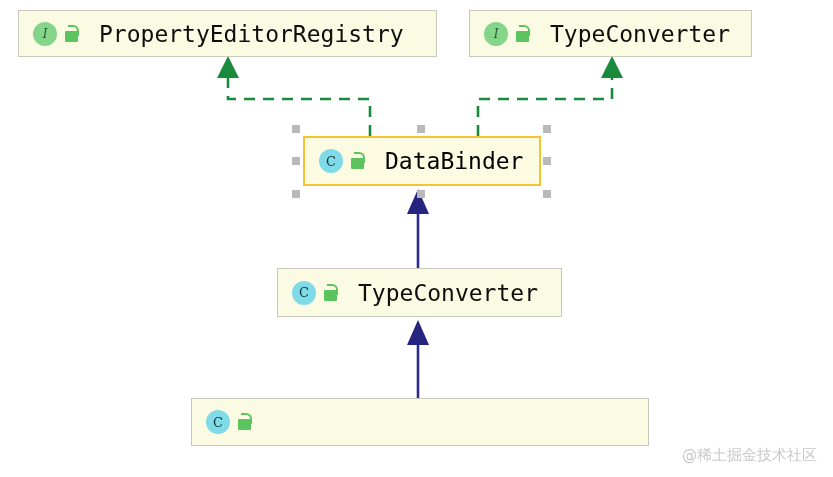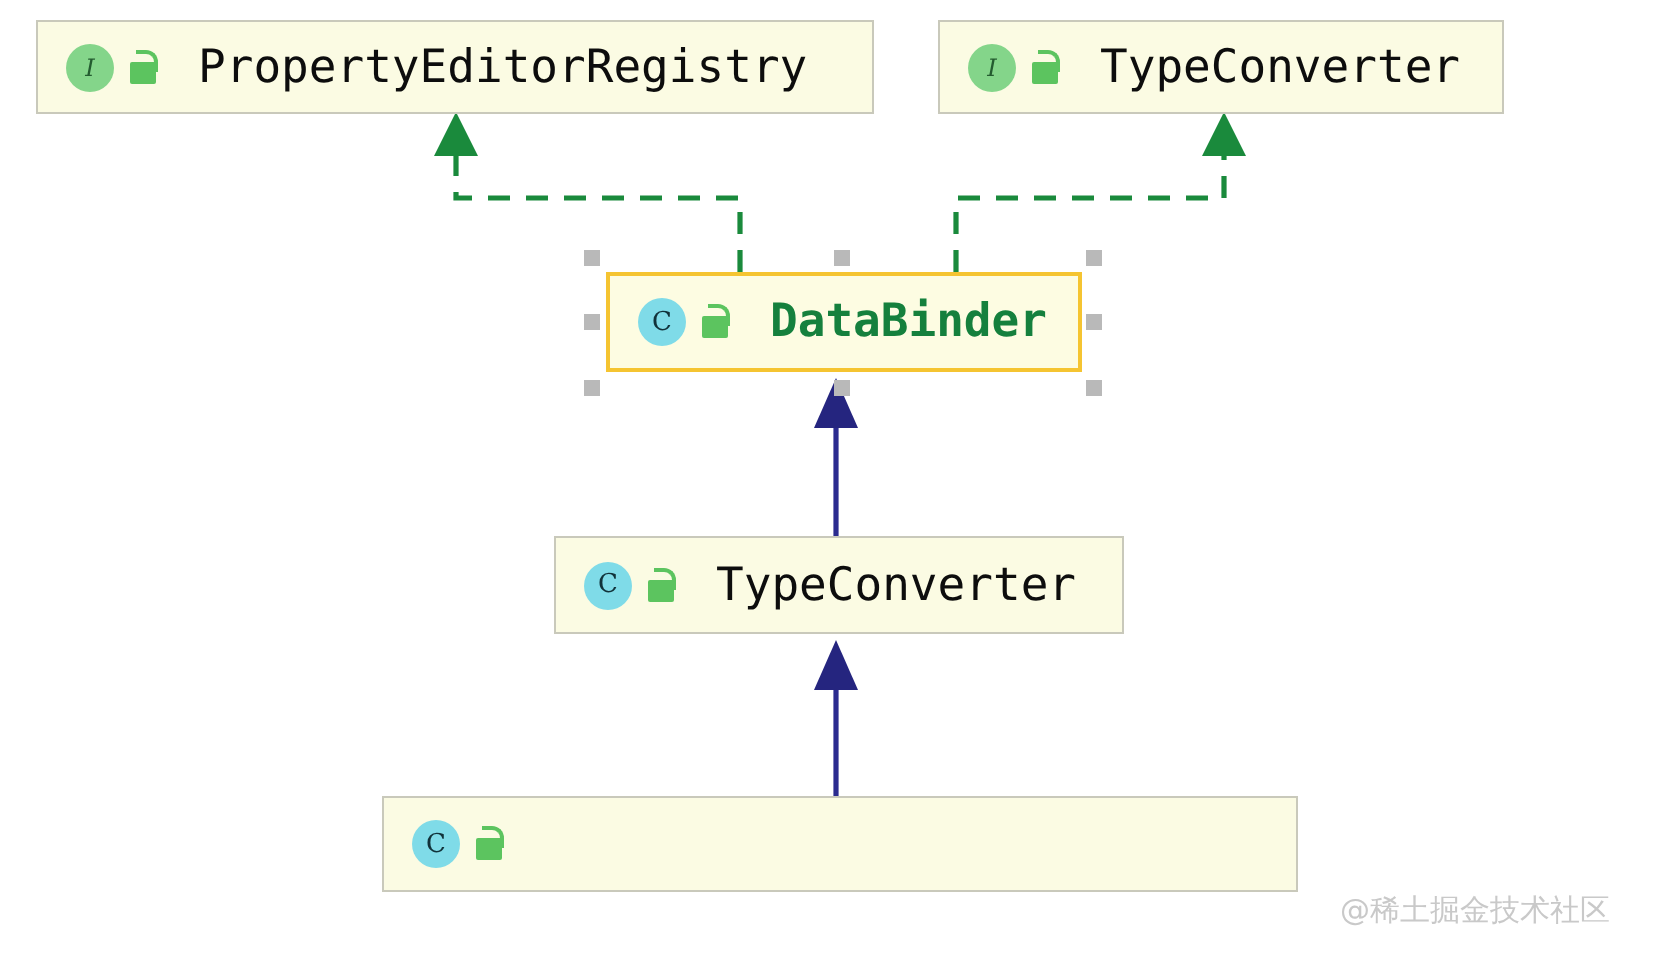--- a/index.html
+++ b/index.html
@@ -99,35 +99,35 @@
   }
 
   .node-label {
     margin-left: 18px;
     font-family: "DejaVu Sans Mono", monospace;
     font-size: 23px;
     color: #0d0d0d;
     white-space: nowrap;
     letter-spacing: 0px;
   }
-  .node.selected .node-label { color: #15803d; font-weight: bold; }
+  .node.selected .node-label { color: #000000; }
 
   
   .handle {
     position: absolute;
     width: 8px;
     height: 8px;
     background: #b9b9b9;
     z-index: 8;
   }
 
   
   #watermark {
     position: absolute;
-    right: 28px;
+    right: 16px;
     bottom: 12px;
     font-family: "DejaVu Sans", sans-serif;
     font-size: 15px;
     color: #c9c9c9;
     white-space: nowrap;
     z-index: 3;
   }
 </style>
 </head>
 <body>

